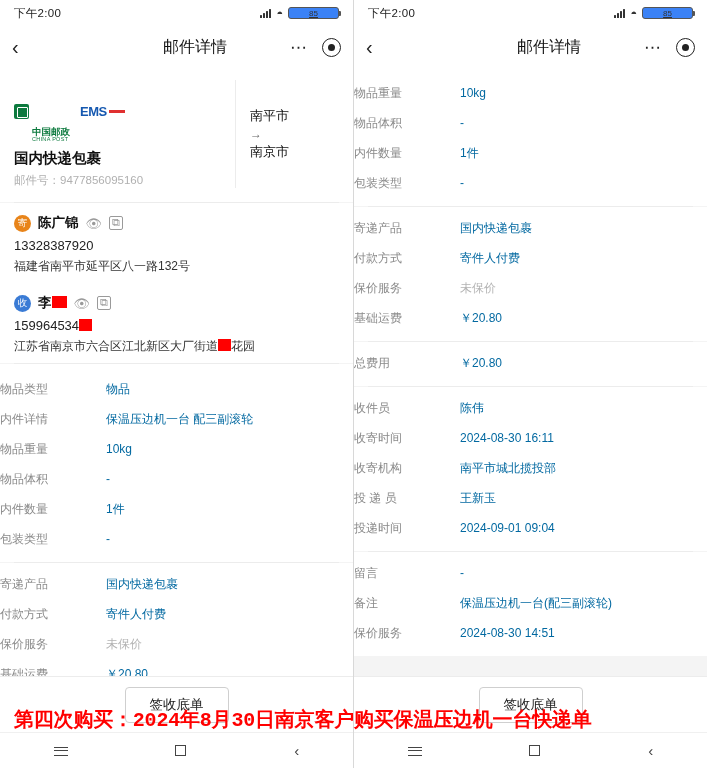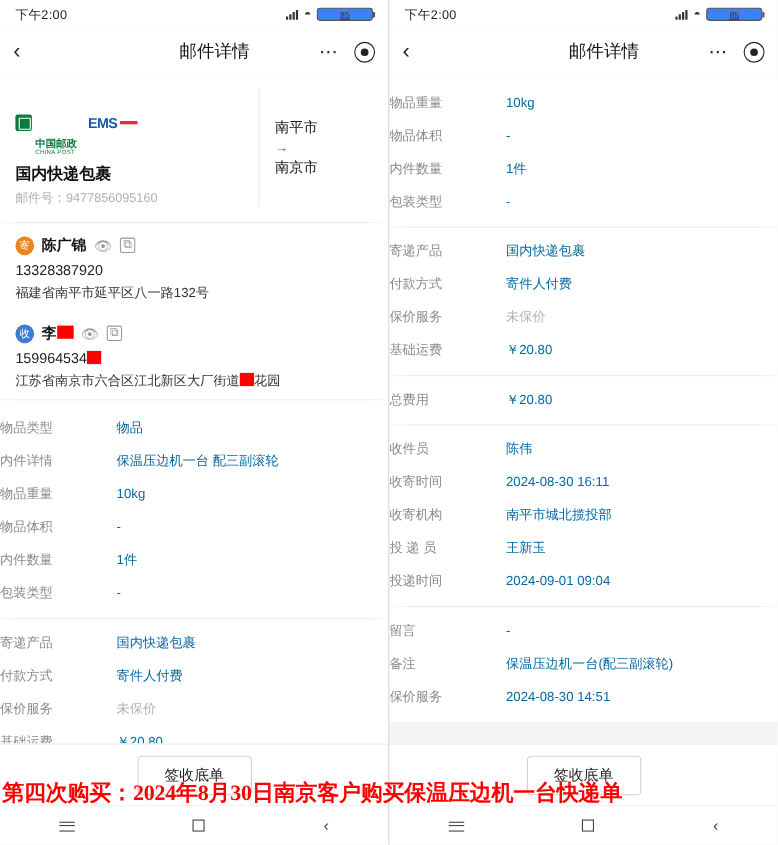--- a/index.html
+++ b/index.html
@@ -148,22 +148,22 @@
   .an-ln::before, .an-ln::after {
     content: ""; position: absolute; left: 0; width: 14px; border-top: 1.4px solid #444;
   }
   .an-ln::before { top: -4px; } .an-ln::after { top: 4px; }
   .an-bk { font-size: 15px; color: #444; }
 
   
   .caption {
     position: absolute; left: 0; bottom: 36px; width: 707px;
     font-size: 20px; font-weight: 700; color: #ff0000;
-    font-family: Liberation Serif, serif;
-    line-height: 1.1; padding-left: 2px; letter-spacing: -.2px;
+    font-family: Liberation Mono, monospace;
+    line-height: 1.1; padding-left: 14px; letter-spacing: -.2px;
     white-space: nowrap; z-index: 10;
   }
 </style>
 </head>
 <body>
 
 <div class="screens">
 
   <div class="phone left">
 

